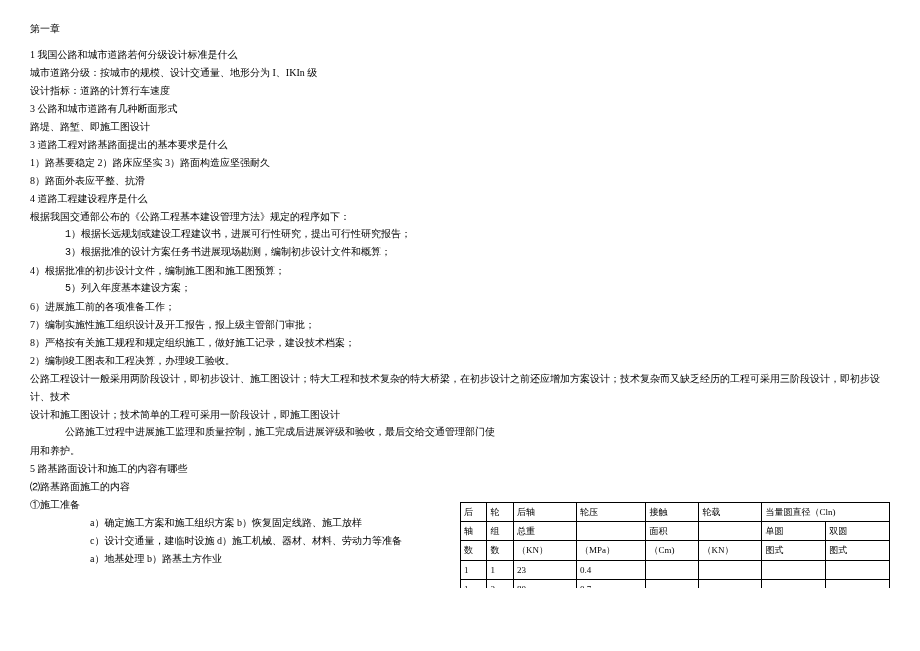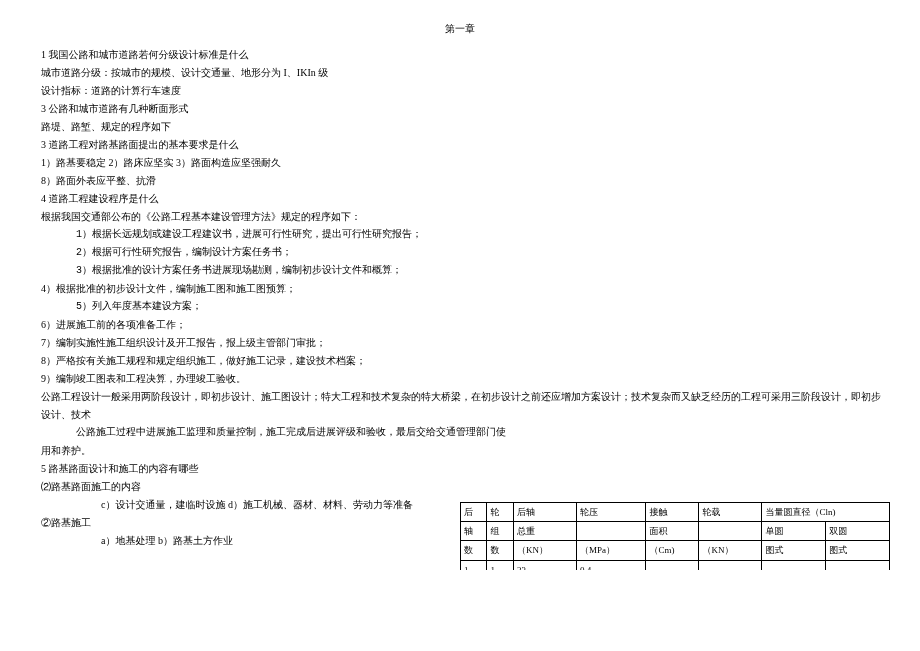--- a/index.html
+++ b/index.html
@@ -5,21 +5,21 @@
     body {
       font-family: "SimSun", "宋体", serif;
       font-size: 10px;
       line-height: 1.8;
       margin: 0;
       padding: 20px 30px;
       color: #000;
       background: #fff;
     }
     .title {
-      text-align: center;
+      text-align: left;
       font-size: 10px;
       margin-bottom: 8px;
     }
     .content {
       position: relative;
     }
     .line {
       display: block;
     }
     .indent {
@@ -42,56 +42,56 @@
     }
     td, th {
       border: 1px solid #000;
       padding: 1px 3px;
       text-align: left;
       vertical-align: top;
       font-weight: normal;
     }
     .main-text {
       max-width: 100%;
-      margin-left: 11px;
     }
   </style>
 </head>
 <body>
 
 <div class="title">第一章</div>
 
 <div class="content">
   <div class="main-text">
     <span class="line">1 我国公路和城市道路若何分级设计标准是什么</span>
     <span class="line">城市道路分级：按城市的规模、设计交通量、地形分为 I、IKIn 级</span>
     <span class="line">设计指标：道路的计算行车速度</span>
     <span class="line">3 公路和城市道路有几种断面形式</span>
-    <span class="line">路堤、路堑、规定的程序如下</span>
+    <span class="line">路堤、路堑、即施工图设计</span>
     <span class="line">3 道路工程对路基路面提出的基本要求是什么</span>
     <span class="line">1）路基要稳定 2）路床应坚实 3）路面构造应坚强耐久</span>
     <span class="line">8）路面外表应平整、抗滑</span>
     <span class="line">4 道路工程建设程序是什么</span>
     <span class="line">根据我国交通部公布的《公路工程基本建设管理方法》规定的程序如下：</span>
     <span class="line indent">1）根据长远规划或建设工程建议书，进展可行性研究，提出可行性研究报告；</span>
-    <span class="line indent">2）根据可行性研究报告，编制设计方案任务书；</span>
     <span class="line indent">3）根据批准的设计方案任务书进展现场勘测，编制初步设计文件和概算；</span>
     <span class="line">4）根据批准的初步设计文件，编制施工图和施工图预算；</span>
     <span class="line indent">5）列入年度基本建设方案；</span>
     <span class="line">6）进展施工前的各项准备工作；</span>
     <span class="line">7）编制实施性施工组织设计及开工报告，报上级主管部门审批；</span>
     <span class="line">8）严格按有关施工规程和规定组织施工，做好施工记录，建设技术档案；</span>
-    <span class="line">9）编制竣工图表和工程决算，办理竣工验收。</span>
+    <span class="line">2）编制竣工图表和工程决算，办理竣工验收。</span>
     <span class="line">公路工程设计一般采用两阶段设计，即初步设计、施工图设计；特大工程和技术复杂的特大桥梁，在初步设计之前还应增加方案设计；技术复杂而又缺乏经历的工程可采用三阶段设计，即初步设计、技术</span>
+    <span class="line">设计和施工图设计；技术简单的工程可采用一阶段设计，即施工图设计</span>
     <span class="line indent">公路施工过程中进展施工监理和质量控制，施工完成后进展评级和验收，最后交给交通管理部门使</span>
     <span class="line">用和养护。</span>
     <span class="line">5 路基路面设计和施工的内容有哪些</span>
     <span class="line">⑵路基路面施工的内容</span>
+    <span class="line">①施工准备</span>
+    <span class="line indent2">a）确定施工方案和施工组织方案 b）恢复固定线路、施工放样</span>
     <span class="line indent2">c）设计交通量，建临时设施 d）施工机械、器材、材料、劳动力等准备</span>
-    <span class="line">②路基施工</span>
     <span class="line indent2">a）地基处理 b）路基土方作业</span>
   </div>
 
   <div class="table-wrap">
     <table>
       <tbody>
           <tr>
         <td>后</td>
         <td>轮</td>
         <td>后轴</td>

